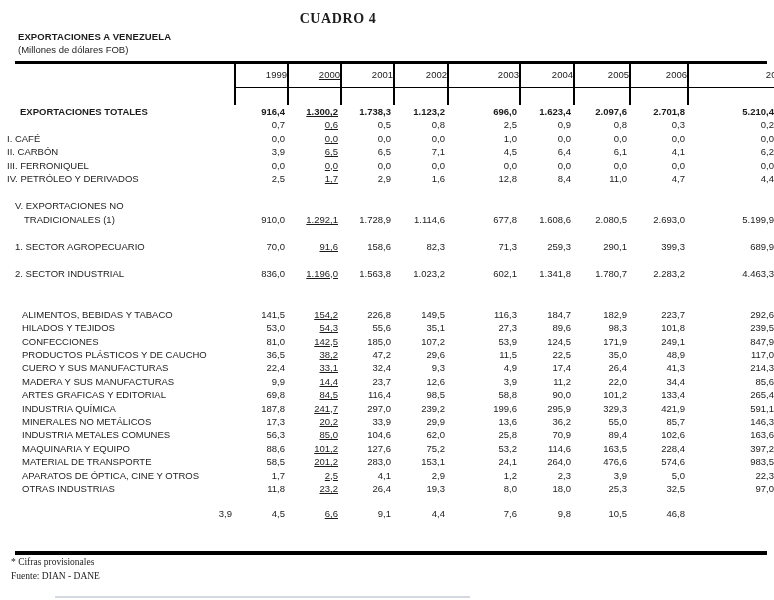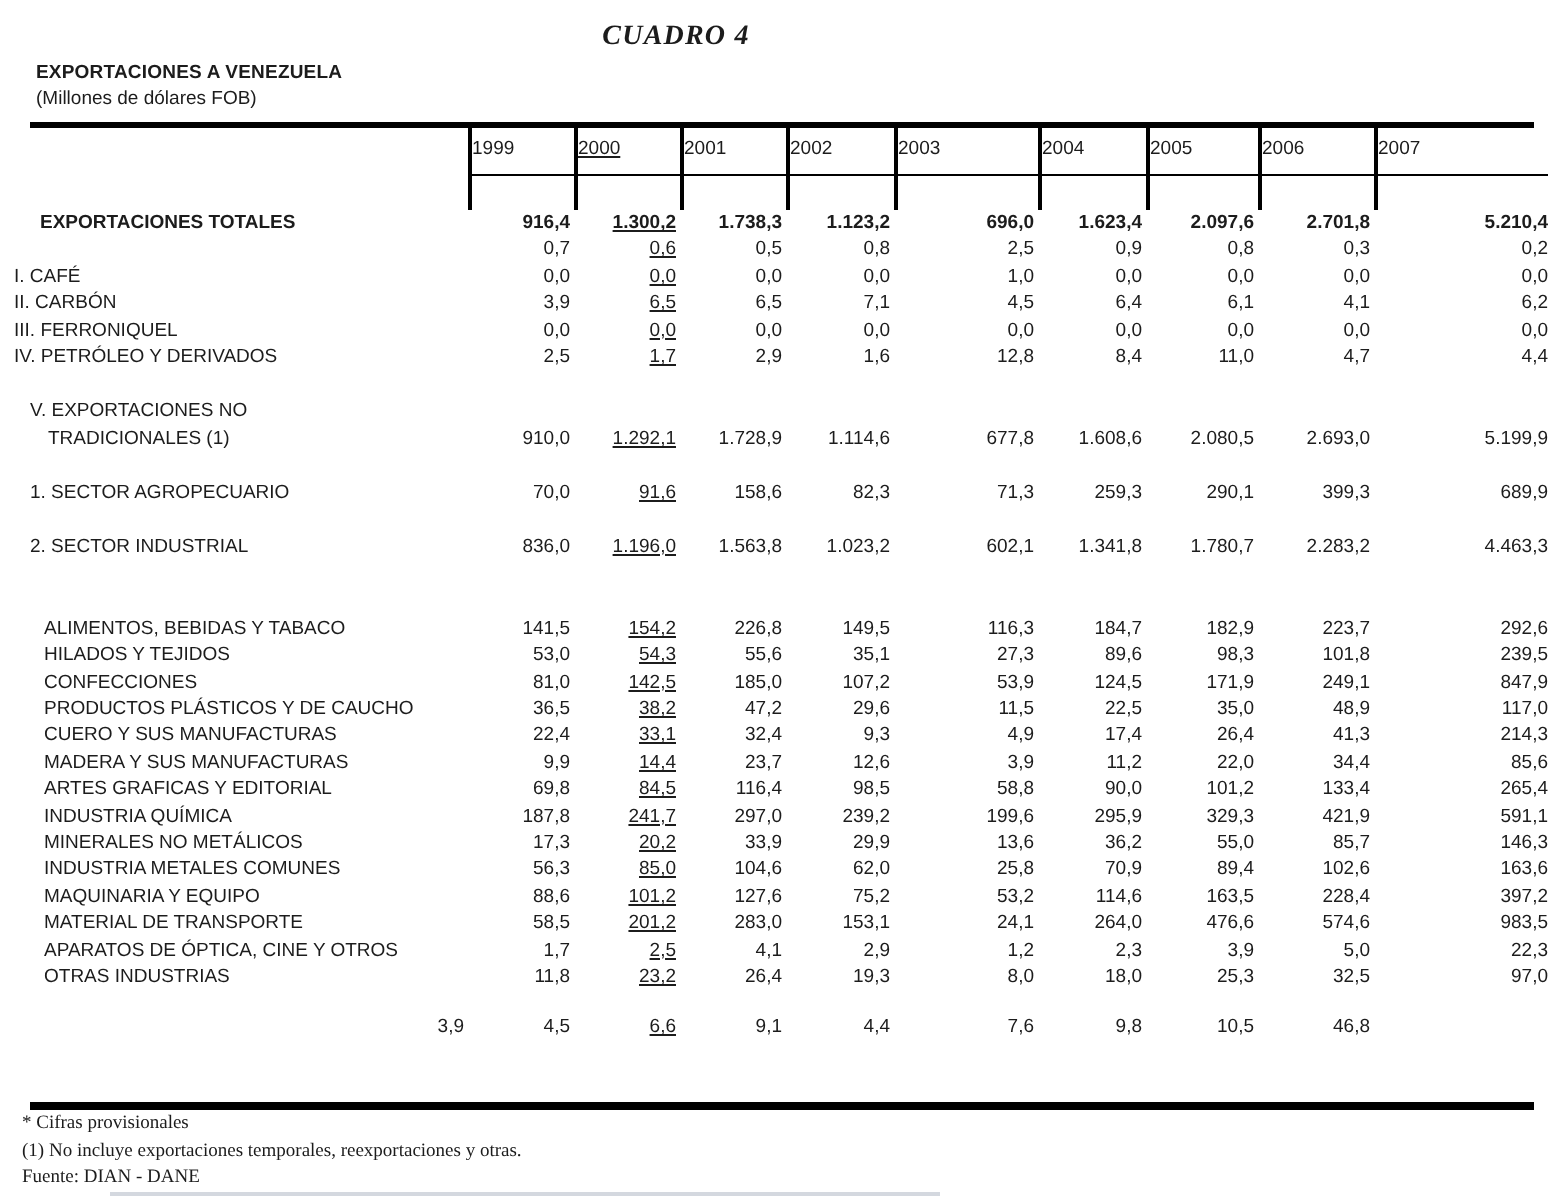--- a/index.html
+++ b/index.html
@@ -9,21 +9,20 @@
     background:#ffffff;
     color:#1c1c1c;
     font-family:"Liberation Sans", sans-serif;
     overflow:hidden;
   }
   .title{
     position:absolute;top:11px;left:338px;transform:translateX(-50%);
     font-family:"Liberation Serif", serif;
     font-size:14px;font-weight:700;letter-spacing:0.6px;
     white-space:nowrap;
-    font-style:italic;
   }
   .subtitle{
     position:absolute;top:31px;left:18px;
     font-size:9.5px;font-weight:700;letter-spacing:0.1px;white-space:nowrap;
   }
   .unit{
     position:absolute;top:44px;left:18px;
     font-size:9.5px;white-space:nowrap;
   }
   .twrap{position:absolute;top:61px;left:5px;width:762px;}
@@ -36,21 +35,21 @@
   .cols > div:nth-child(4){width:53px;}
   .cols > div:nth-child(5){width:54px;}
   .cols > div:nth-child(6){width:72px;}
   .cols > div:nth-child(7){width:54px;}
   .cols > div:nth-child(8){width:56px;}
   .cols > div:nth-child(9){width:58px;}
   .cols > div:nth-child(10){width:100px;}
   .thead{height:24px;}
   .thead .hy{
     border-left:2px solid #000;border-bottom:1px solid #000;
-    text-align:left;font-size:9.5px;padding-top:5px;height:24px;
+    text-align:right;font-size:9.5px;padding-top:5px;height:24px;
   }
   .thead-ext{height:17px;}
   .thead-ext .he{border-left:2px solid #000;height:17px;}
   .row{height:13.4px;line-height:13.4px;font-size:9.5px;white-space:nowrap;}
   .row .cv{text-align:right;padding-right:2px;}
   .row .cv:nth-child(10){padding-right:13px;}
   .row.bold{font-weight:700;}
   .lbl{overflow:hidden;}
   .ind-total{padding-left:15px;}
   .ind-item{padding-left:2px;}
@@ -401,18 +400,17 @@
           <div class="cv">10,5</div>
           <div class="cv">46,8</div>
         </div>
       </div>
   </div>
 
   <div class="rule-bottom"></div>
 
   <div class="footnotes">
     <div>* Cifras provisionales</div>
-    <div>(1) No incluye exportaciones temporales, reexportaciones y otras.</div>
     <div>Fuente: DIAN - DANE</div>
   </div>
 
   <div class="faint-line"></div>
 </div>
 
 </body></html>

